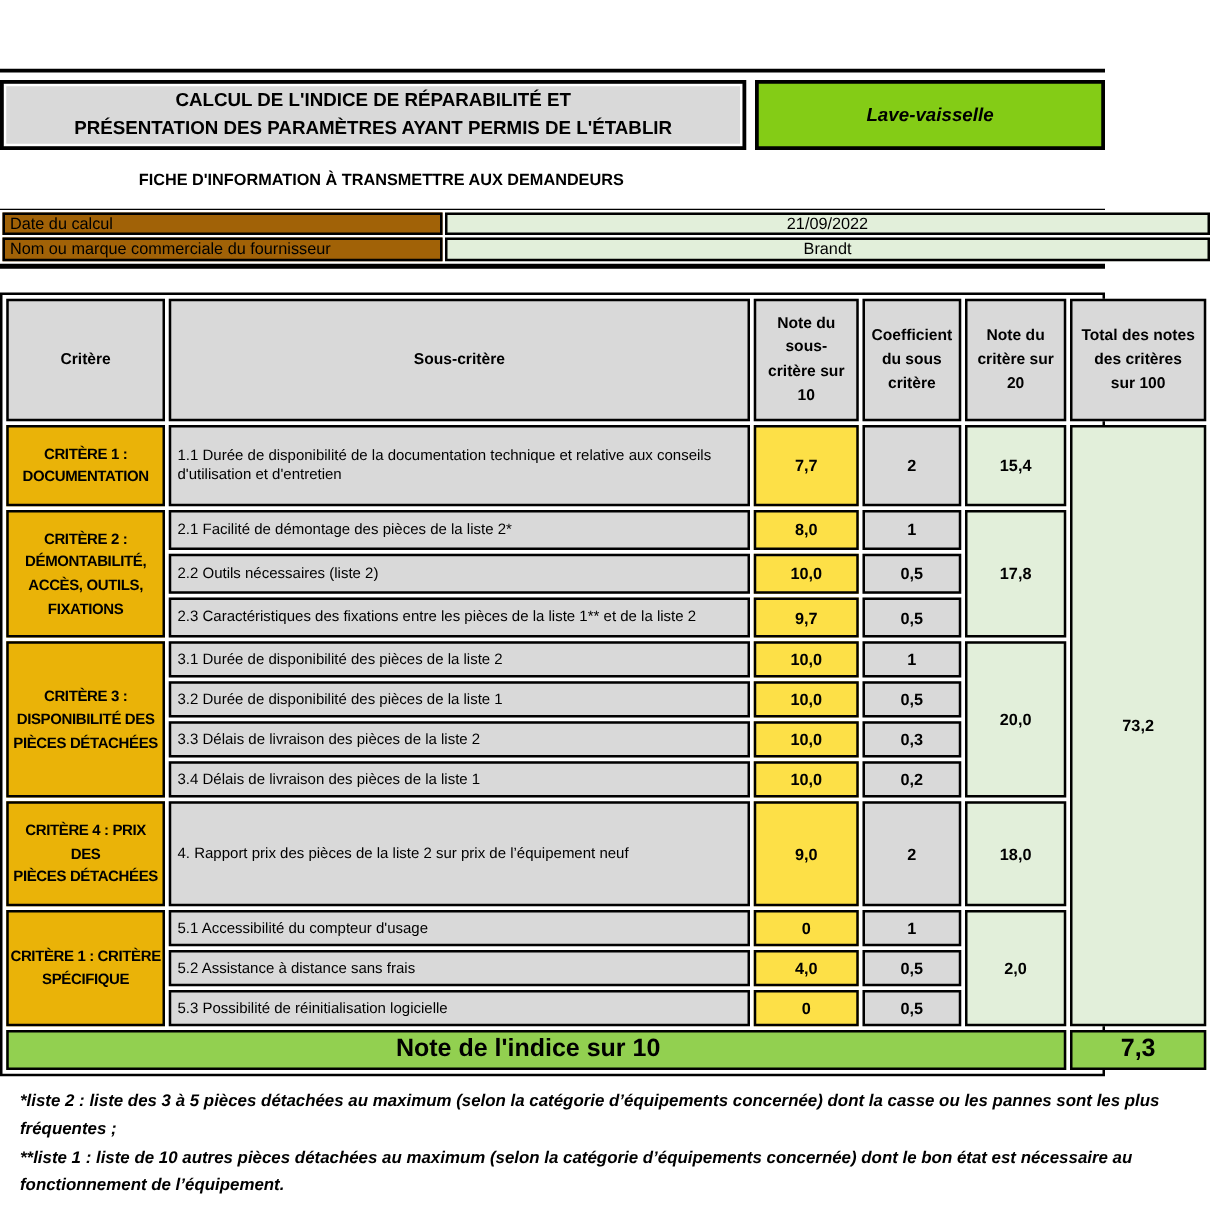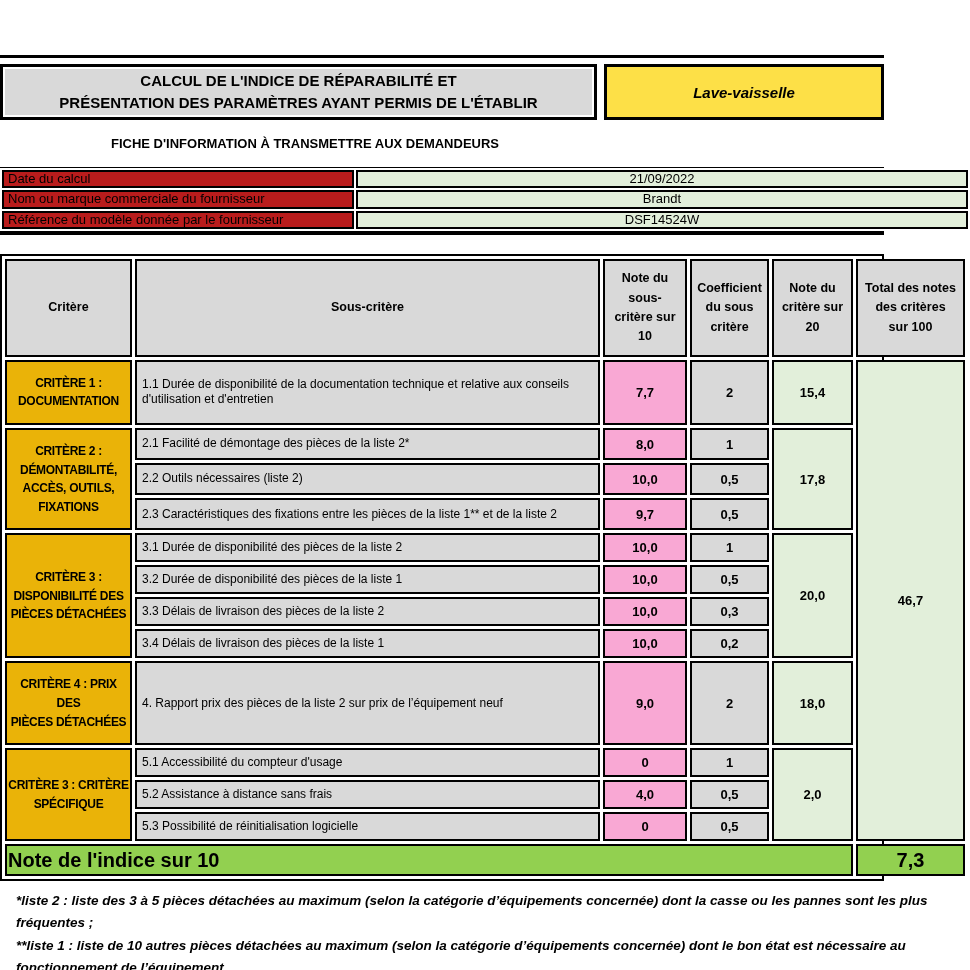--- a/index.html
+++ b/index.html
@@ -18,67 +18,67 @@
     width: 597px; box-sizing: border-box;
     border: 3px solid #000; background: #d9d9d9;
     box-shadow: inset 0 0 0 2px #fff;
     min-height: 56px;
     display: flex; align-items: center; justify-content: center;
     text-align: center; font-weight: bold; font-size: 15px; line-height: 1.5;
     white-space: pre-line;
   }
   .product-box {
     margin-left: 7px; flex: 1; box-sizing: border-box;
-    border: 3px solid #000; background: #fde047;
+    border: 3px solid #000; background: #84cc16;
     display: flex; align-items: center; justify-content: center;
     font-weight: bold; font-style: italic; font-size: 15px;
   }
 
   
   .subtitle { width: 610px; margin-top: 16px; text-align: center; font-weight: bold; font-size: 13px; }
   .subtitle .line2 { margin-top: 8px; }
 
   
   .info-wrap { margin-top: 16px; border-bottom: 4px solid #000; border-top: 1px solid #000; }
   table.info { width: 970px; border-collapse: separate; border-spacing: 2px; table-layout: fixed; }
   table.info td {
     box-sizing: border-box; border: 2px solid #000;
     height: 18px; font-size: 13px; line-height: 1.1;
     padding: 0 4px; vertical-align: middle; overflow: hidden; white-space: nowrap;
   }
-  td.info-label { background: #b91c1c; }
+  td.info-label { background: #a16207; }
   td.info-value { background: #e2efda; text-align: center; }
 
   
   .main-wrap { margin-top: 19px; border: 2px solid #000; }
   table.main { width: 966px; border-collapse: separate; border-spacing: 3px; table-layout: fixed; }
   table.main td {
     box-sizing: border-box; border: 2px solid #000;
     vertical-align: middle; overflow: hidden;
   }
   td.h {
     background: #d9d9d9; font-weight: bold; font-size: 12.5px;
     text-align: center; height: 98px; line-height: 1.55; white-space: pre-line;
   }
   td.crit {
     background: #eab308; font-weight: bold; font-size: 12px; letter-spacing: -0.3px;
     text-align: center; line-height: 1.55; padding: 12px 1px; white-space: pre-line;
   }
   td.sub  { background: #d9d9d9; font-size: 12px; text-align: left; padding: 1px 5px; line-height: 1.3; }
-  td.note { background: #f9a8d4; font-weight: bold; font-size: 13px; text-align: center; }
+  td.note { background: #fde047; font-weight: bold; font-size: 13px; text-align: center; }
   td.coef { background: #d9d9d9; font-weight: bold; font-size: 13px; text-align: center; }
   td.n20  { background: #e2efda; font-weight: bold; font-size: 13px; text-align: center; }
   td.total{ background: #e2efda; font-weight: bold; font-size: 13px; text-align: center; }
 
   tr.row-std td { height: 29px; }
   tr.row-tall td { height: 42px; }
   tr.row-c4 td { height: 44px; }
 
   tr.summary td { background: #92d050; font-weight: bold; font-size: 20px; height: 32px; }
-  td.summary-label { text-align: left; padding-right: 14px; }
+  td.summary-label { text-align: center; padding-right: 14px; }
   td.summary-value { text-align: center; margin-left: 18px; }
 
   
   .footnotes { margin-top: 9px; width: 970px; font-style: italic; font-weight: 600; font-size: 13.5px; line-height: 1.6; }
   .footnotes p { margin: 0 0 2px 16px; }
 </style>
 </head>
 <body>
 
 <div class="page">
@@ -102,24 +102,20 @@
           <col>
         </colgroup>
       <tbody>
           <tr>
         <td class="info-label">Date du calcul</td>
         <td class="info-value">21/09/2022</td>
       </tr>
       <tr>
         <td class="info-label">Nom ou marque commerciale du fournisseur</td>
         <td class="info-value">Brandt</td>
-      </tr>
-      <tr>
-        <td class="info-label">Référence du modèle donnée par le fournisseur</td>
-        <td class="info-value">DSF14524W</td>
       </tr>
     </tbody>
       </table>
   </div>
 
   <div class="main-wrap">
     <table class="main">
       <colgroup>
         <col style="width:127px">
           <col style="width:465px">
@@ -146,21 +142,21 @@
 sur 100</td>
       </tr>
 
       <tr class="row-tall">
         <td class="crit">CRITÈRE 1 :
 DOCUMENTATION</td>
         <td class="sub">1.1 Durée de disponibilité de la documentation technique et relative aux conseils d'utilisation et d'entretien</td>
         <td class="note">7,7</td>
         <td class="coef">2</td>
         <td class="n20">15,4</td>
-        <td class="total" rowspan="12">46,7</td>
+        <td class="total" rowspan="12">73,2</td>
       </tr>
 
       <tr class="row-std">
         <td class="crit" rowspan="3">CRITÈRE 2 :
 DÉMONTABILITÉ,
 ACCÈS, OUTILS,
 FIXATIONS</td>
         <td class="sub">2.1 Facilité de démontage des pièces de la liste 2*</td>
         <td class="note">8,0</td>
         <td class="coef">1</td>
@@ -205,21 +201,21 @@
       <tr class="row-c4">
         <td class="crit">CRITÈRE 4 : PRIX DES
 PIÈCES DÉTACHÉES</td>
         <td class="sub">4. Rapport prix des pièces de la liste 2 sur prix de l’équipement neuf</td>
         <td class="note">9,0</td>
         <td class="coef">2</td>
         <td class="n20">18,0</td>
       </tr>
 
       <tr class="row-std">
-        <td class="crit" rowspan="3">CRITÈRE 3 : CRITÈRE
+        <td class="crit" rowspan="3">CRITÈRE 1 : CRITÈRE
 SPÉCIFIQUE</td>
         <td class="sub">5.1 Accessibilité du compteur d'usage</td>
         <td class="note">0</td>
         <td class="coef">1</td>
         <td class="n20" rowspan="3">2,0</td>
       </tr>
       <tr class="row-std">
         <td class="sub">5.2 Assistance à distance sans frais</td>
         <td class="note">4,0</td>
         <td class="coef">0,5</td>

